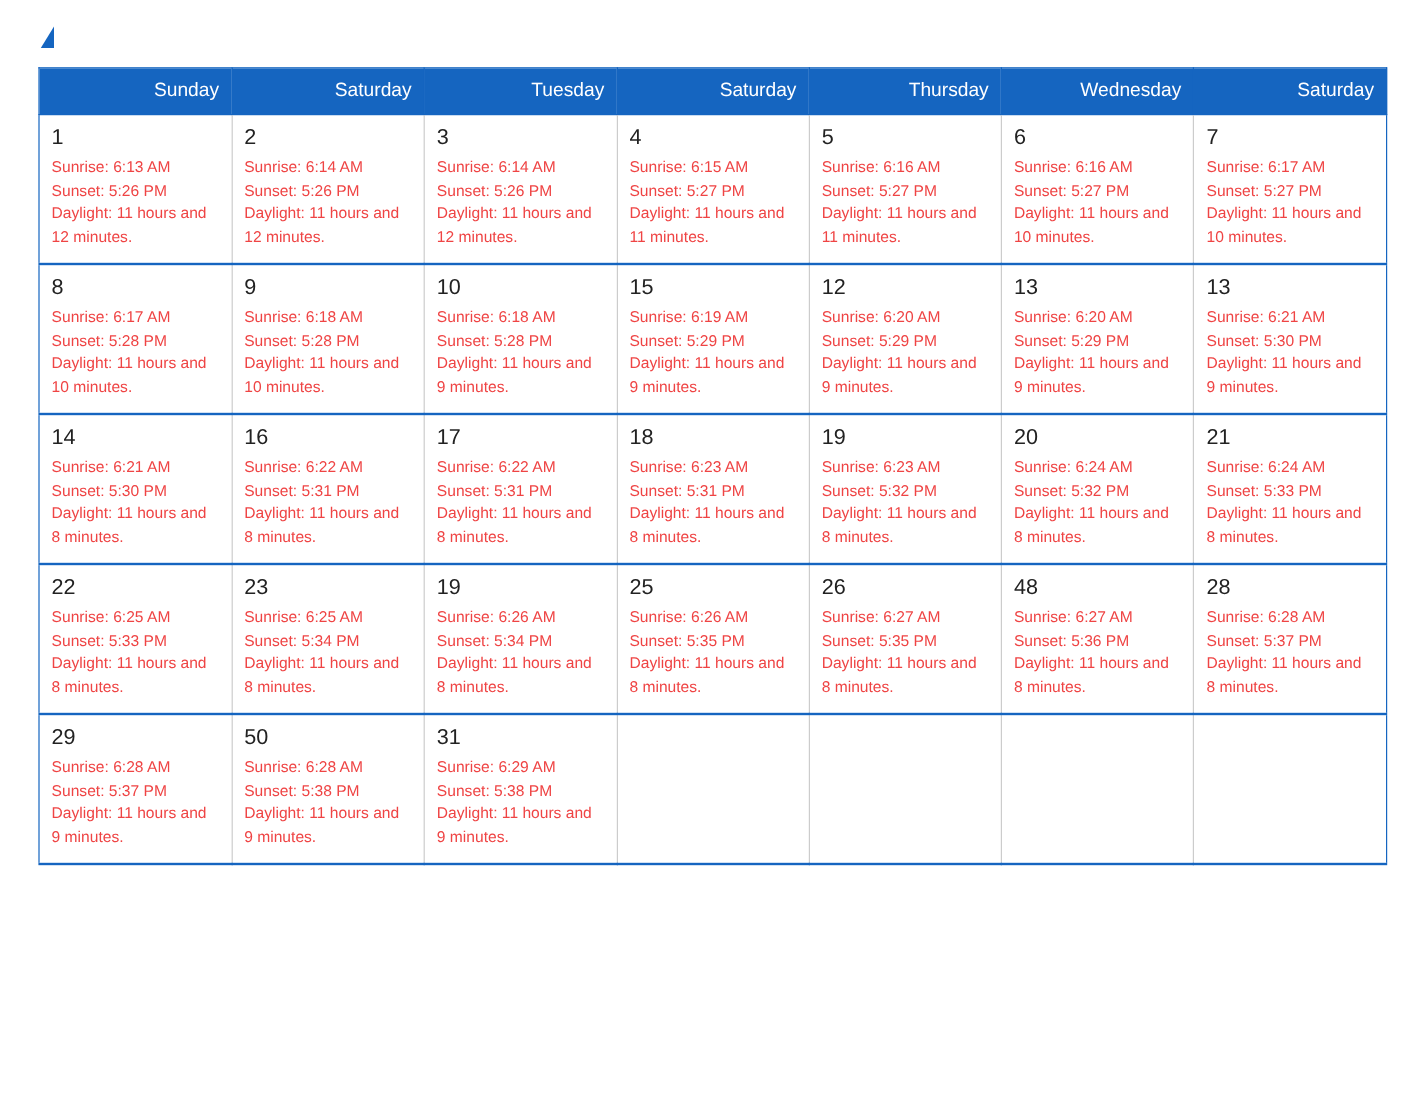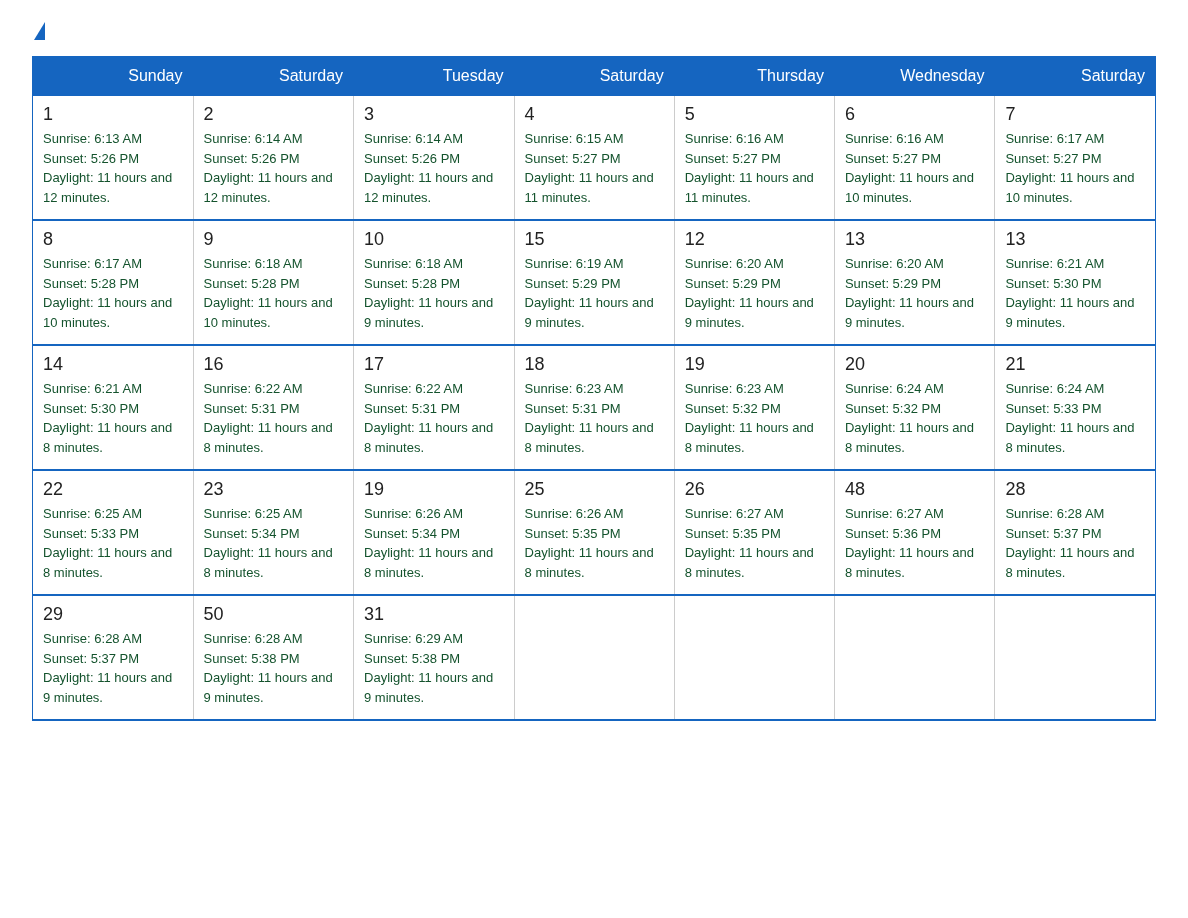--- a/index.html
+++ b/index.html
@@ -86,21 +86,21 @@
     tbody td:first-child { border-left: 1px solid #1565c0; }
     tbody td:last-child { border-right: 1px solid #1565c0; }
     .day-number {
       font-size: 18px;
       font-weight: 500;
       margin-bottom: 4px;
       display: block;
     }
     .day-info {
       font-size: 13px;
-      color: #14532d;
+      color: #ef4444;
       line-height: 1.5;
     }
     .empty-cell { background: #fff; }
   </style>
 </head>
 <body>
 
 <div class="header-row">
   <div class="logo-area">
     <div class="logo-text">

